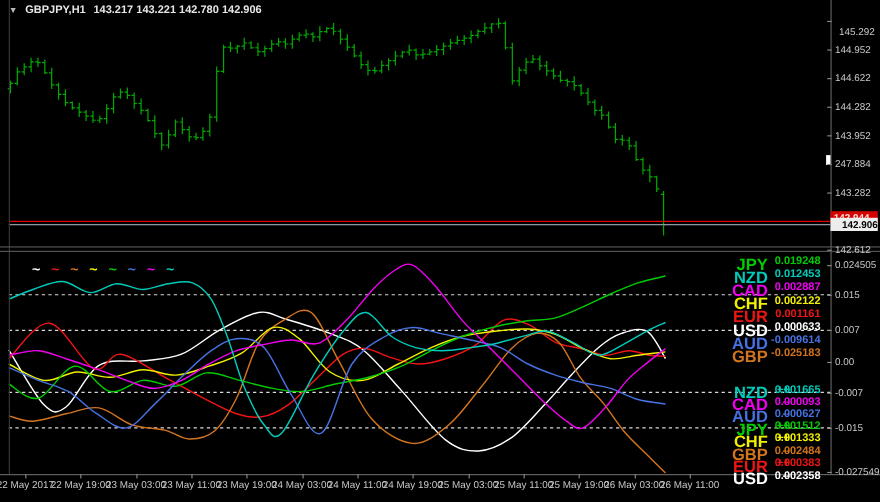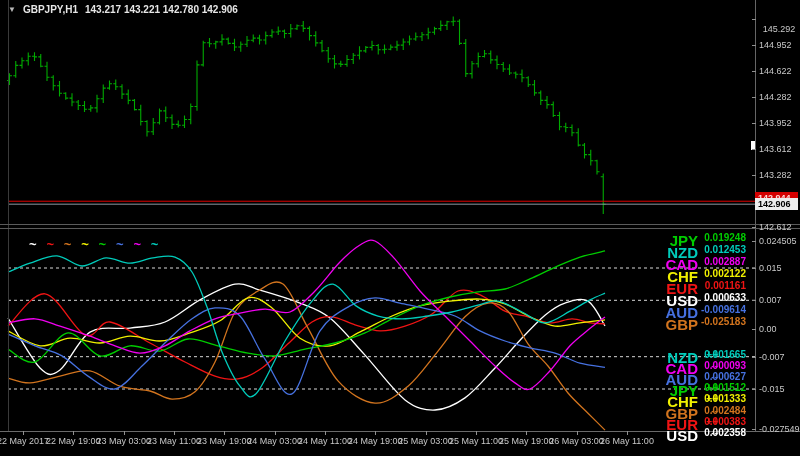--- a/index.html
+++ b/index.html
@@ -64,21 +64,21 @@
   <div class="hline" style="left:0;top:431px;width:800px;background:#6A6A6A;"></div>
   <div id="axismarker"></div>
 
   <div class="titlebar">
     <span class="dd">▼</span>
     <span>GBPJPY,H1</span>
     <span>143.217 143.221 142.780 142.906</span>
   </div>
 
   <div id="askbox" class="pricebox" style="top: 192.228px;">142.944</div>
-  <div id="bidbox" class="pricebox" style="top: 198.177px;">142.906</div>
+  <div id="bidbox" class="pricebox" style="top: 198.177px; text-align: right;">142.906</div>
 
   <div id="legendrow">
       <span class="squig" style="left: 29px; color: rgb(255, 255, 255);">~</span>
       <span class="squig" style="left: 46.4px; color: rgb(240, 20, 20);">~</span>
       <span class="squig" style="left: 63.8px; color: rgb(210, 116, 30);">~</span>
       <span class="squig" style="left: 81.2px; color: rgb(240, 240, 0);">~</span>
       <span class="squig" style="left: 98.6px; color: rgb(0, 204, 0);">~</span>
       <span class="squig" style="left: 116px; color: rgb(70, 113, 224);">~</span>
       <span class="squig" style="left: 133.4px; color: rgb(240, 0, 240);">~</span>
       <span class="squig" style="left: 150.8px; color: rgb(0, 204, 187);">~</span>
@@ -89,21 +89,21 @@
       <div class="axlbl" style="top: 24px; text-align: center;">145.292</div>
       <div class="axtick" style="top: 45.3874px;"></div>
       <div class="axlbl" style="top: 40.3874px;">144.952</div>
       <div class="axtick" style="top: 70.9987px;"></div>
       <div class="axlbl" style="top: 65.9987px;">144.622</div>
       <div class="axtick" style="top: 97.3861px;"></div>
       <div class="axlbl" style="top: 92.3861px;">144.282</div>
       <div class="axtick" style="top: 122.997px;"></div>
       <div class="axlbl" style="top: 117.997px;">143.952</div>
       <div class="axtick" style="top: 149.385px;"></div>
-      <div class="axlbl" style="top: 144.385px;">143.612</div>
+      <div class="axlbl" style="top: 144.385px;">247.884</div>
       <div class="axtick" style="top: 174.996px;"></div>
       <div class="axlbl" style="top: 169.996px;">143.282</div>
       <div class="axtick" style="top: 226.995px;"></div>
       <div class="axlbl" style="top: 221.995px;">142.612</div>
     </div>
   <div id="ind-axis">
       <div class="axtick" style="top: 241px;"></div>
       <div class="axlbl" style="top: 236px;">0.024505</div>
       <div class="axtick" style="top: 268.005px;"></div>
       <div class="axlbl" style="top: 263.005px;">0.015</div>

